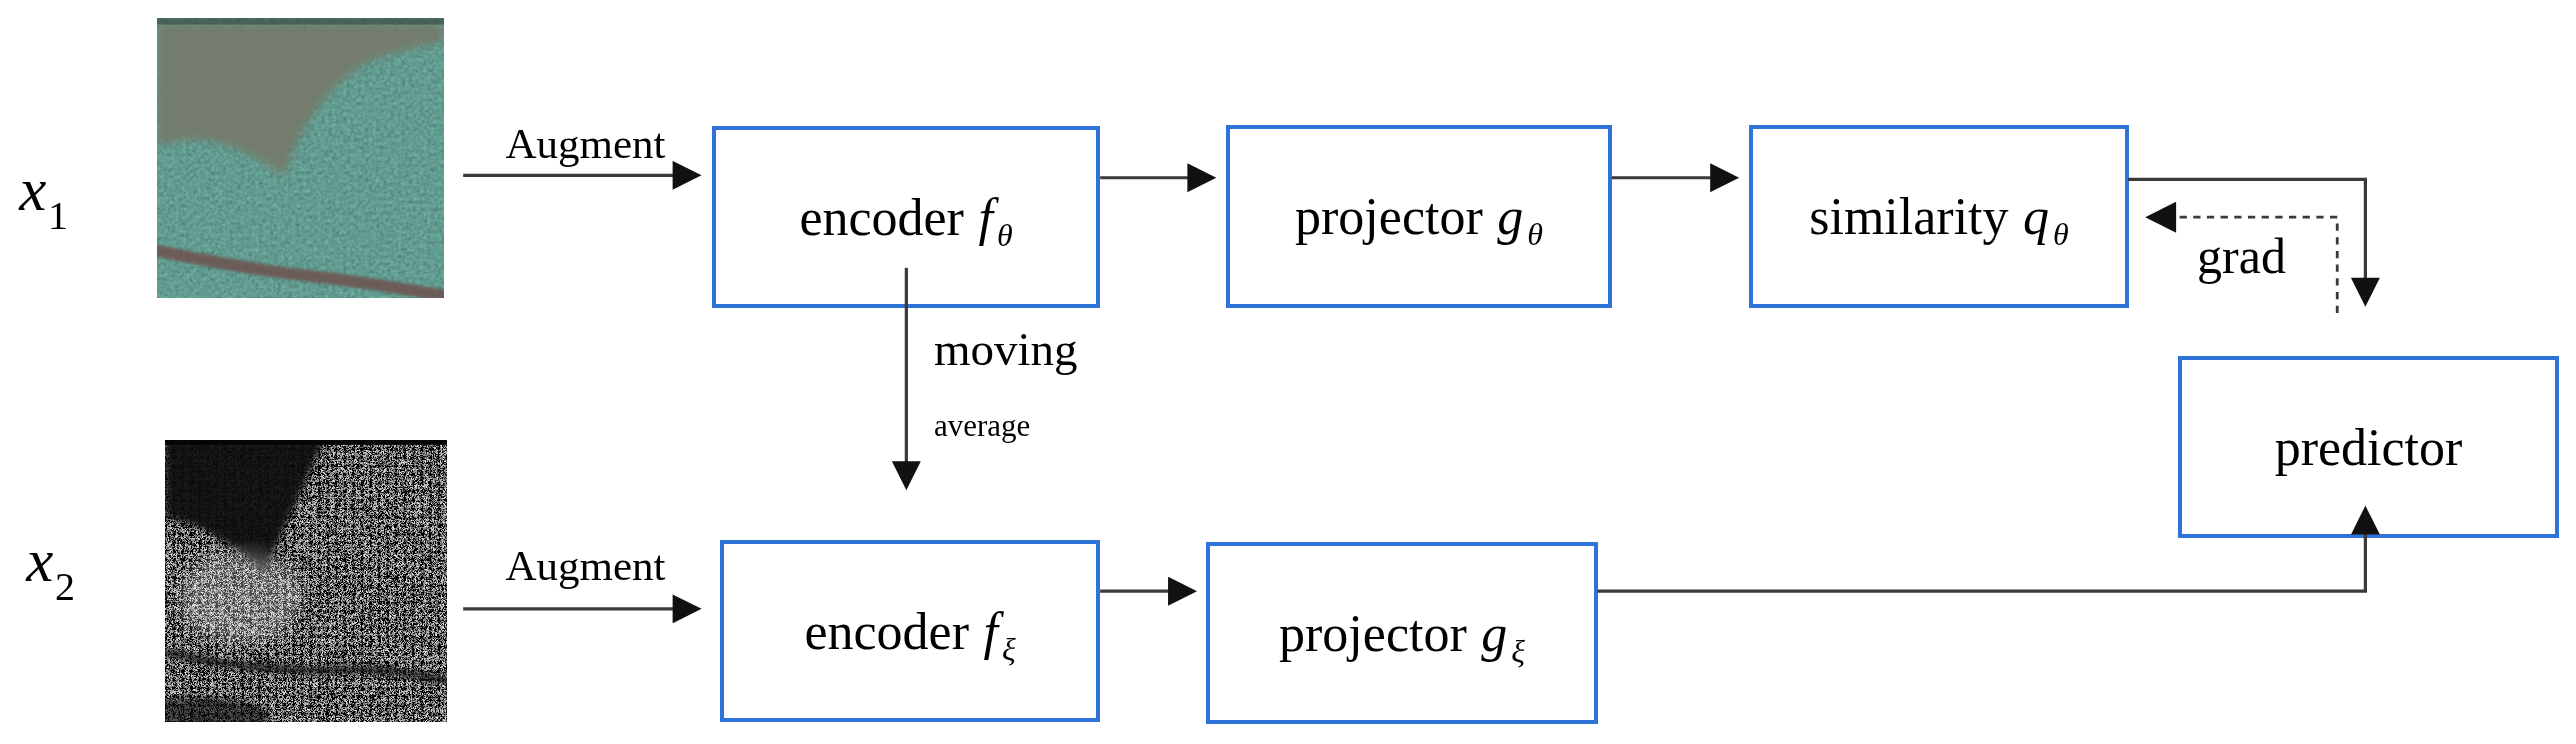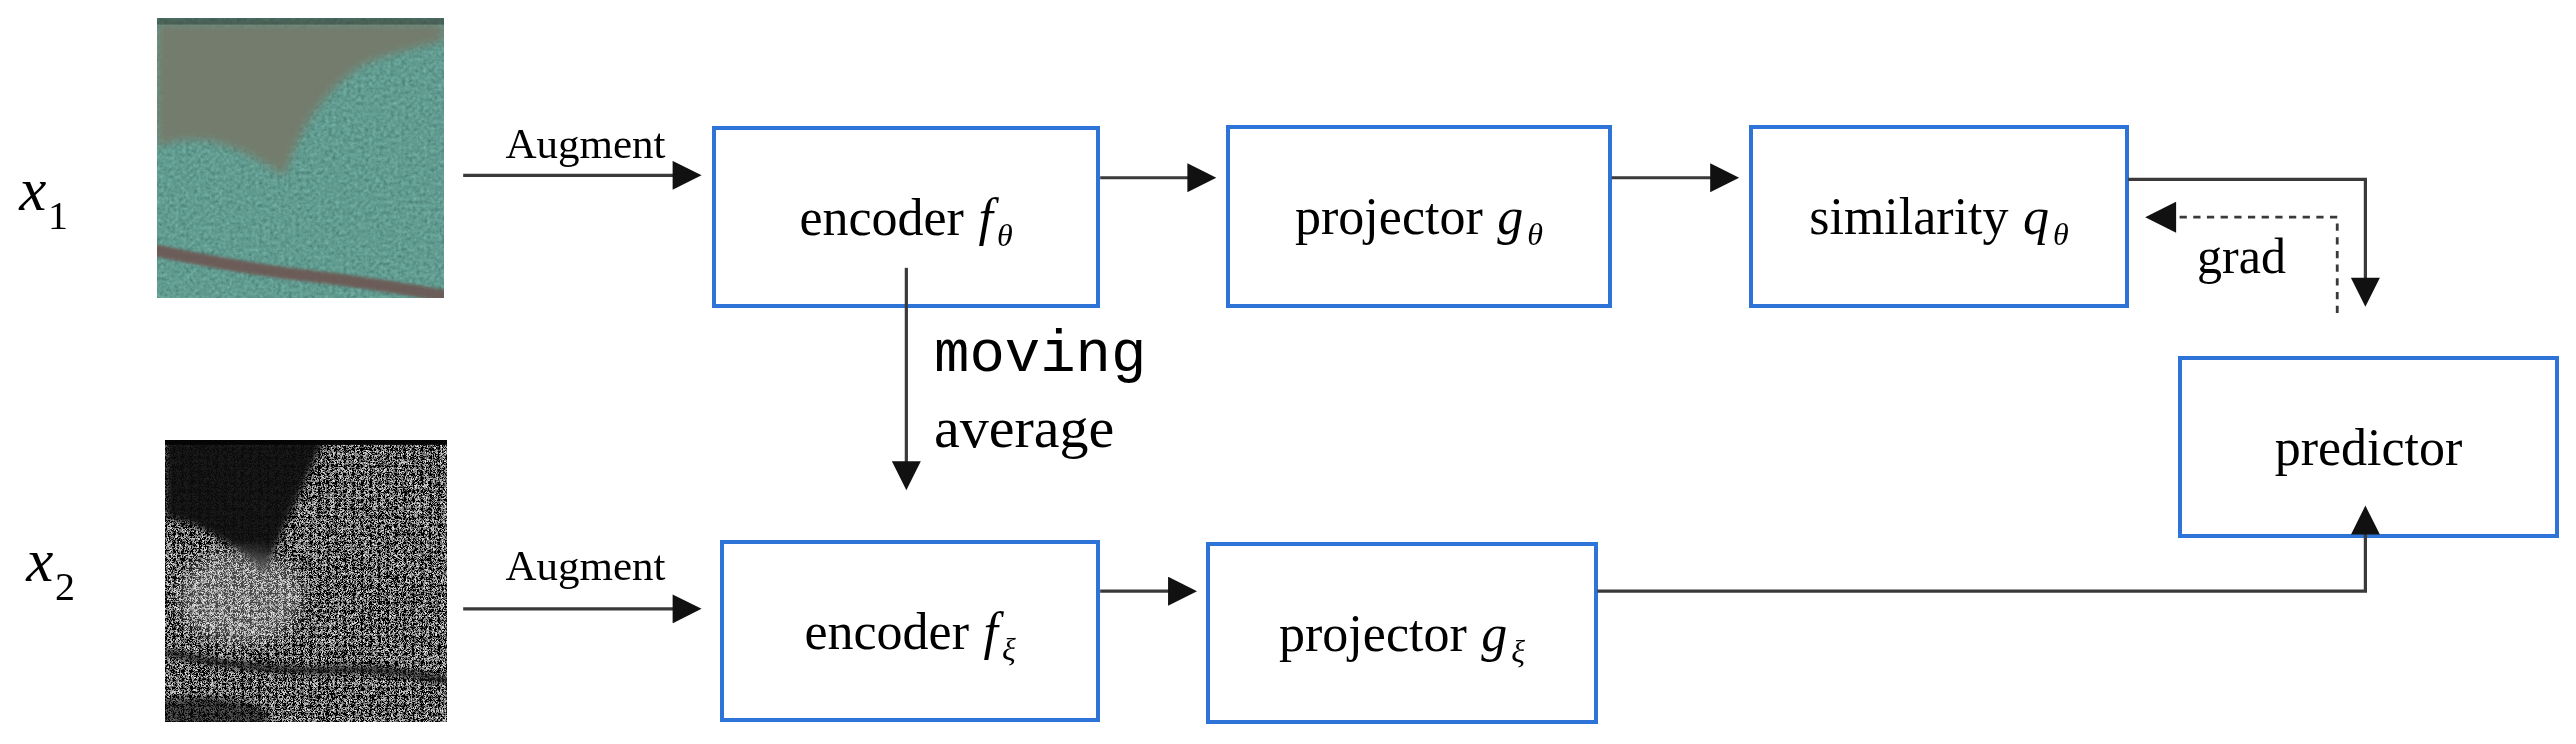--- a/index.html
+++ b/index.html
@@ -137,22 +137,22 @@
   </div>
 
   <div class="node" style="left:1206px;top:501px;width:392px;height:182px;">
     <span>projector</span>
       <span class="sym">g</span>
       <span class="subsc">ξ</span>
   </div>
 
   <div class="edge-label center" style="left:459px;top:119px;width:253px;">Augment</div>
   <div class="edge-label center" style="left:459px;top:541px;width:253px;">Augment</div>
-  <div class="edge-label" style="left:934px;top:322px;font-size:59px;font-family:Liberation Mono, monospace;">moving</div>
-  <div class="edge-label" style="left:934px;top:395px;font-size:58px;">average</div>
+  <div class="edge-label" style="left:934px;top:322px;font-size:47px;">moving</div>
+  <div class="edge-label" style="left:934px;top:408px;font-size:31px;">average</div>
   <div class="edge-label center" style="left:2163px;top:228px;width:157px;font-size:50px;">grad</div>
 
   <svg id="arrow-overlay" viewBox="0 0 3201 925">
     <defs>
       <marker id="arw" viewBox="0 0 10 10" refX="8.5" refY="5" markerWidth="11" markerHeight="9" orient="auto">
         <path d="M0,0 L10,5 L0,10 Z" class="ah"></path>
       </marker>
       <marker id="arwD" viewBox="0 0 10 10" refX="8.5" refY="5" markerWidth="13" markerHeight="11" orient="auto">
         <path d="M0,0 L10,5 L0,10 Z" class="ah"></path>
       </marker>

